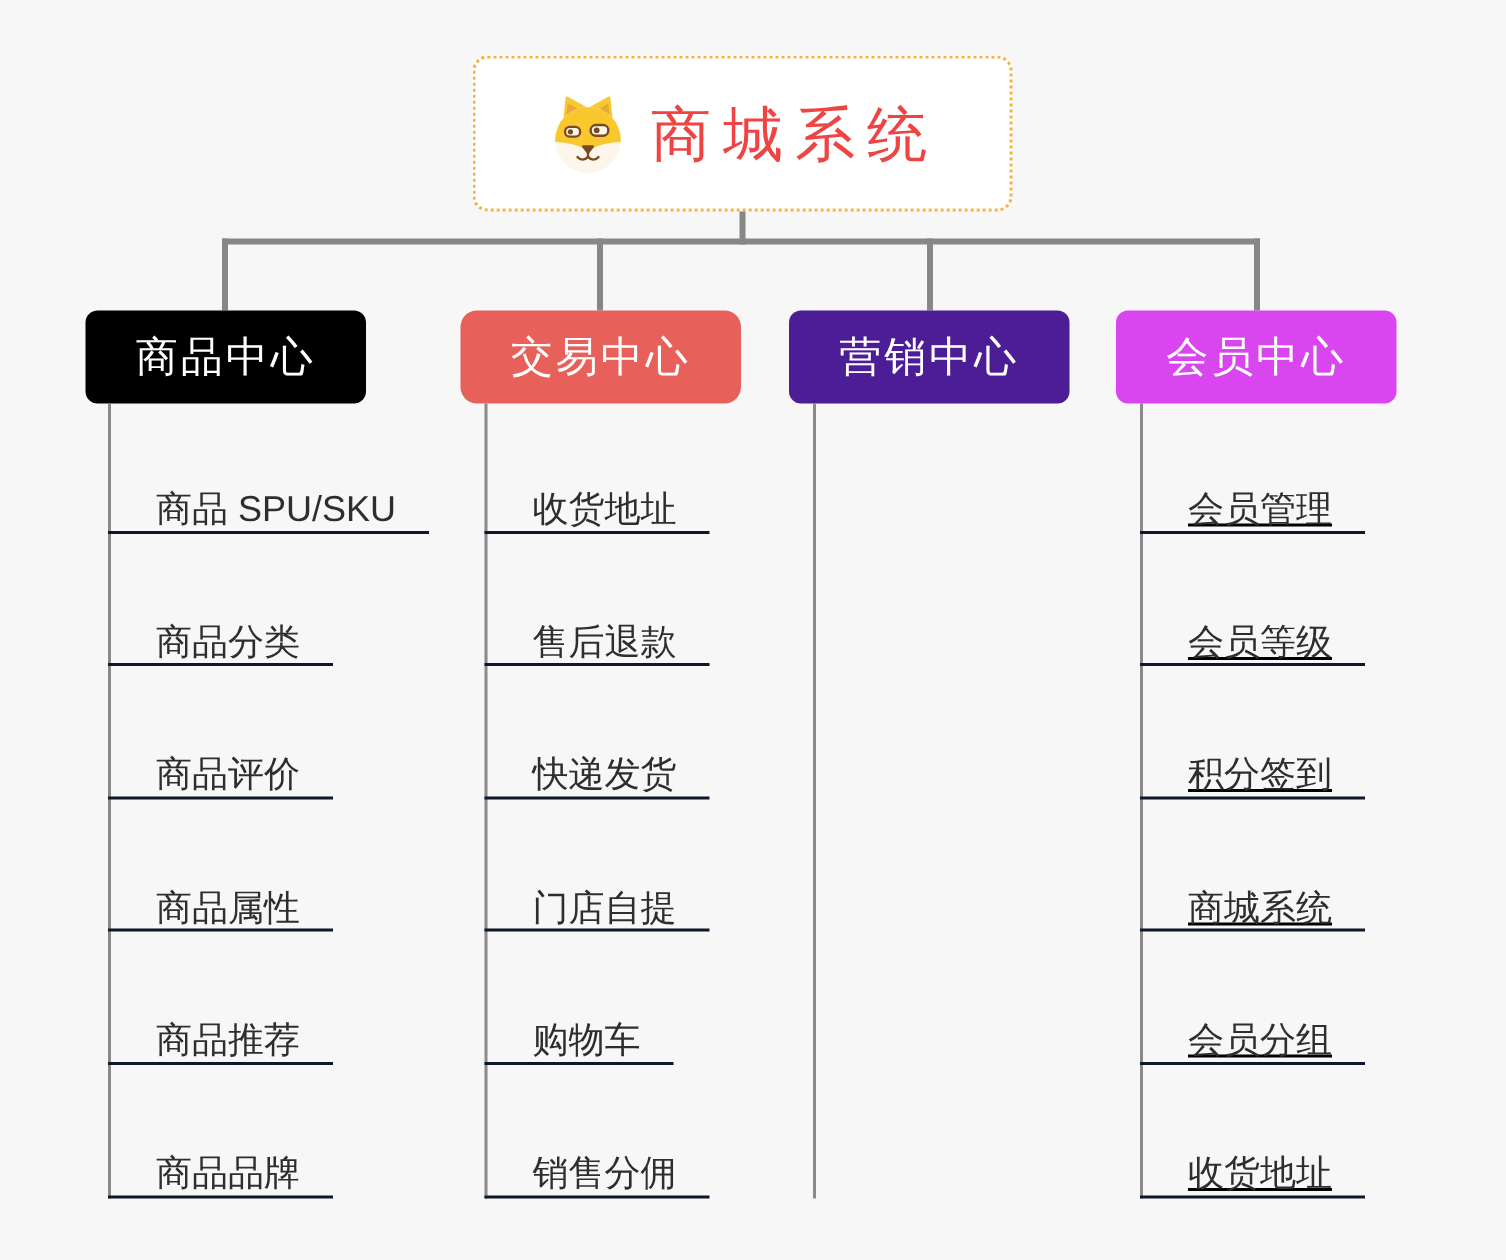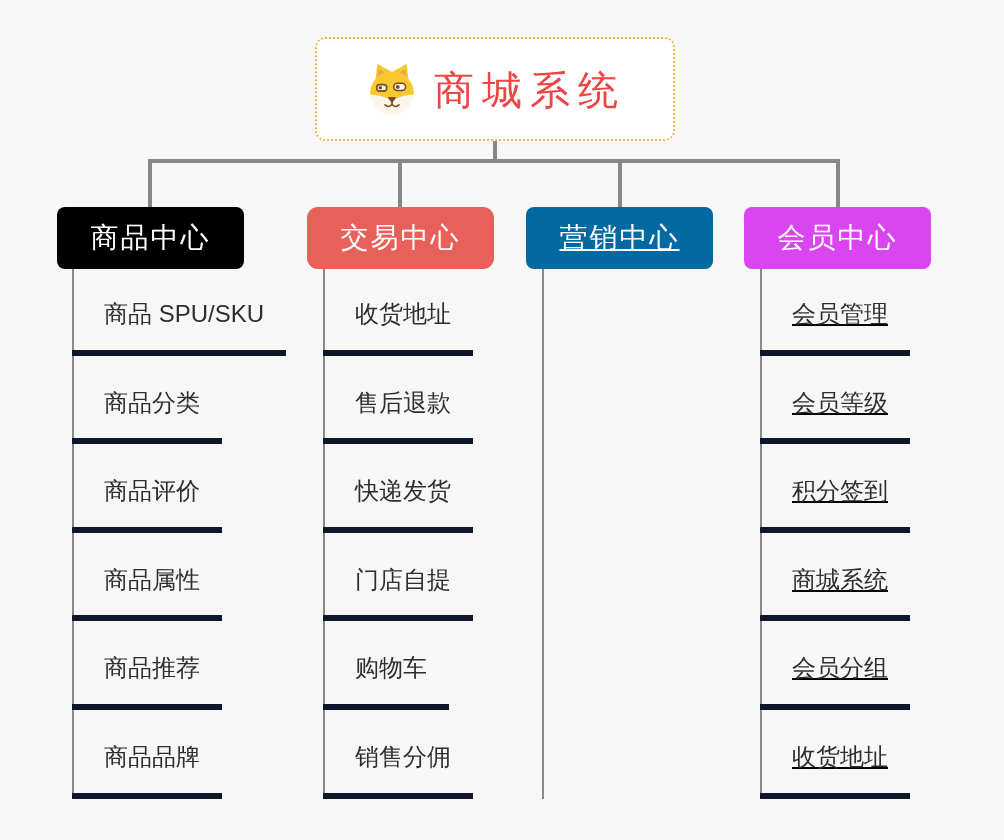--- a/index.html
+++ b/index.html
@@ -81,22 +81,22 @@
   .col-0{left:72px;}
   .col-1{left:323px;}
   .col-2{left:542px;}
   .col-3{left:760px;text-decoration:underline;}
   .item-row{
     height:88.6px;
     display:flex;align-items:flex-end;
   }
   .item-label{
     display:inline-block;
-    padding:0 22px 22px 32px;
-    border-bottom:6px solid #0f172a;
+    padding:0 22px 0 32px;
+    border-bottom:2px solid #0f172a;
     font-size:24px;
     color:#2e2e2e;
     white-space:nowrap;
     line-height:1.15;
   }
 </style>
 </head>
 <body>
 
 <div class="canvas">
@@ -126,21 +126,21 @@
 
   <div class="line stem"></div>
   <div class="line bus"></div>
   <div class="line drop drop-0"></div>
   <div class="line drop drop-1"></div>
   <div class="line drop drop-2"></div>
   <div class="line drop drop-3"></div>
 
   <div class="branch-node branch-0" style="background: #000000;">商品中心</div>
   <div class="branch-node branch-1" style="background: rgb(232, 96, 90); border-radius: 11px;">交易中心</div>
-  <div class="branch-node branch-2" style="background: #0369a1; text-decoration: underline;">营销中心</div>
+  <div class="branch-node branch-2" style="background: #4c1d95;">营销中心</div>
   <div class="branch-node branch-3" style="background: #d946ef;">会员中心</div>
 
   <div class="trunk trunk-0"></div>
   <div class="trunk trunk-1"></div>
   <div class="trunk trunk-2"></div>
   <div class="trunk trunk-3"></div>
 
   <div class="item-col col-0">
     <div class="item-row">
         <span class="item-label">商品 SPU/SKU</span>

